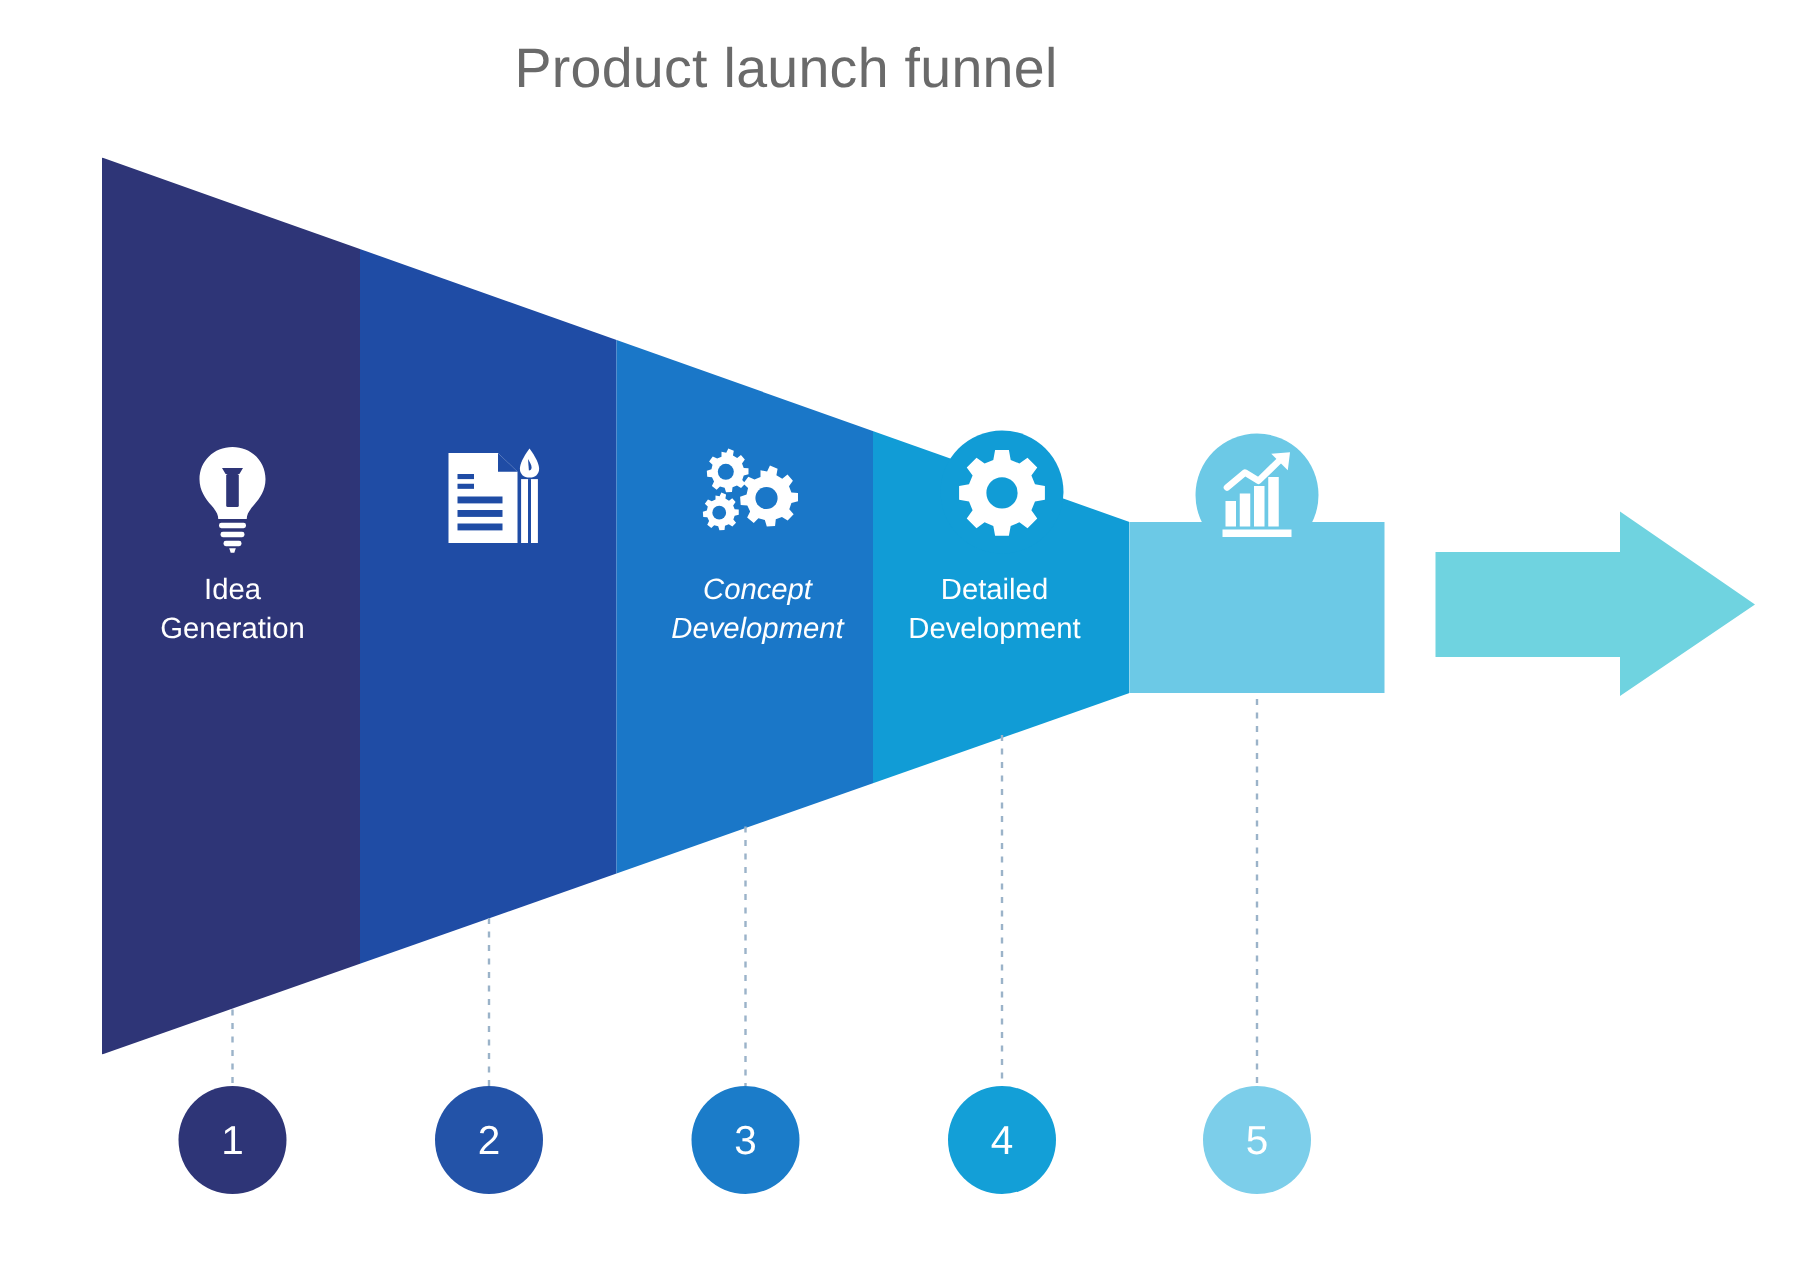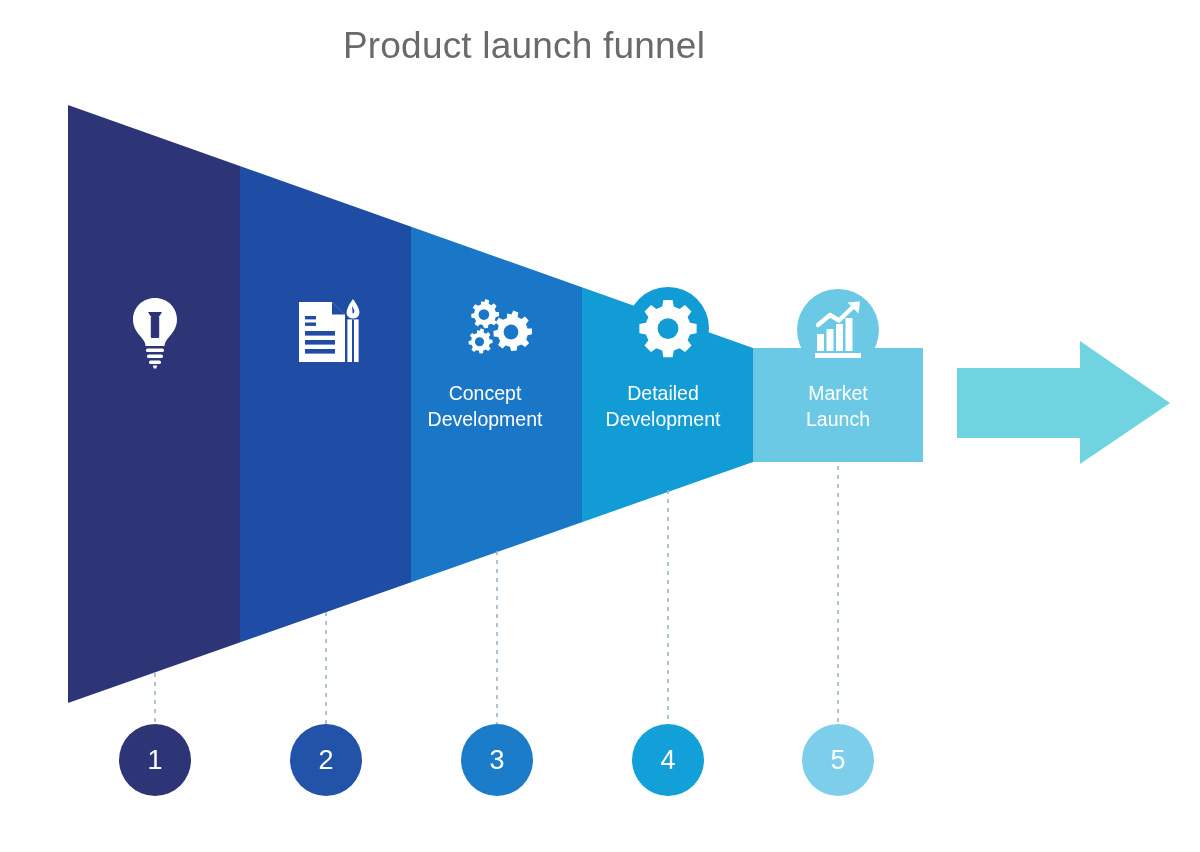--- a/index.html
+++ b/index.html
@@ -140,26 +140,26 @@
       <rect x="-23" y="23" width="46" height="5"></rect>
       <rect x="-21" y="4" width="7" height="17"></rect>
       <rect x="-11.5" y="-1" width="7" height="22"></rect>
       <rect x="-2" y="-6" width="7" height="27"></rect>
       <rect x="7.5" y="-12" width="7" height="33"></rect>
       <path d="M-20,-5 L-8,-15 L1,-9.5 L17,-25 L17,-25" stroke="#ffffff" stroke-width="4.4" fill="none" stroke-linecap="round" stroke-linejoin="round"></path>
       <path d="M9.5,-27.5 L22,-28.5 L20.5,-16.5 Z"></path>
     </g>
   </svg>
 
-  <div class="seg-label" style="left:400px;top:380px;width:170px;">Concept
+  <div class="seg-label" style="left:75px;top:380px;width:160px;">Idea
+Generation</div>
+  <div class="seg-label" style="left:420px;top:380px;width:170px;font-style:italic;">Concept
 Development</div>
   <div class="seg-label" style="left:583px;top:380px;width:160px;">Detailed
 Development</div>
-  <div class="seg-label" style="left:758px;top:380px;width:160px;">Market
-Launch</div>
 
   <div class="num-circle" style="left:119px;top:724px;background:#2e3577;">
     <span>1</span>
   </div>
   <div class="num-circle" style="left:290px;top:724px;background:#2353a8;">
     <span>2</span>
   </div>
   <div class="num-circle" style="left:461px;top:724px;background:#1b7cc9;">
     <span>3</span>
   </div>

